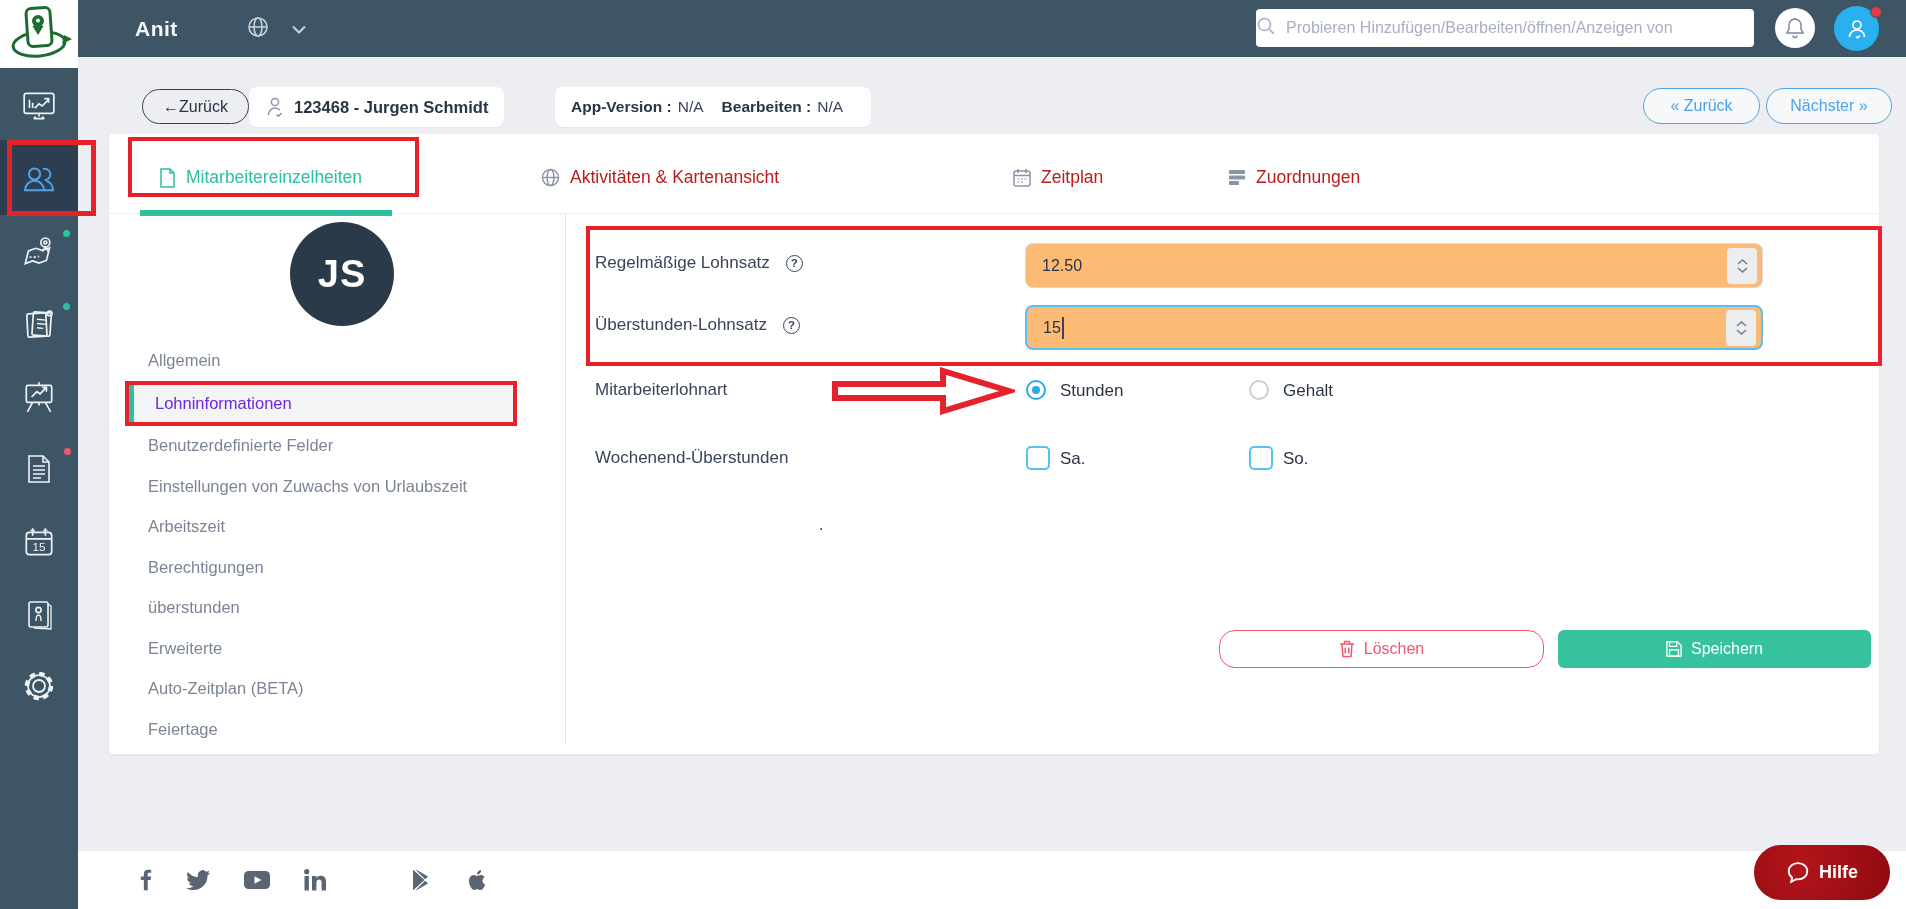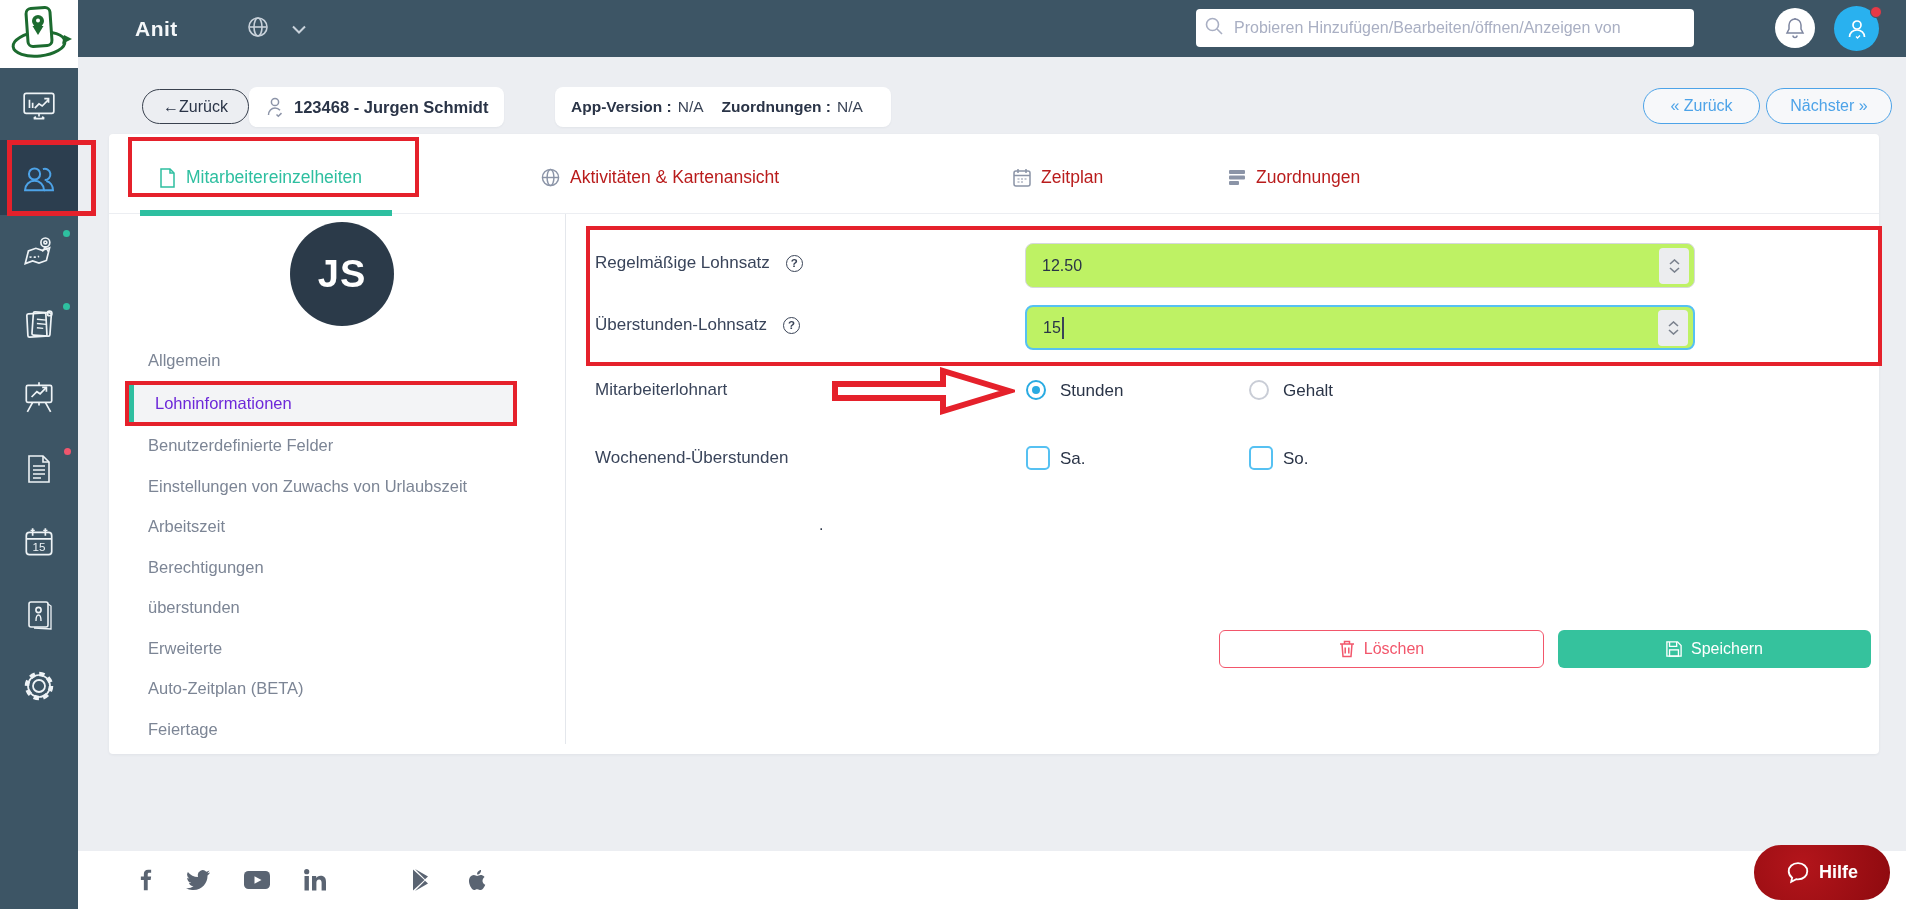--- a/index.html
+++ b/index.html
@@ -7,22 +7,22 @@
   *{box-sizing:border-box;}
   .app{position:relative;width:1906px;height:909px;}
 
   
   .topbar{position:absolute;left:0;top:0;width:1906px;height:57px;background:#3D5565;z-index:5;}
   .logo-box{position:absolute;left:0;top:0;width:78px;height:68px;background:#FFFFFF;z-index:8;
     display:flex;align-items:center;justify-content:center;}
   .brand{position:absolute;left:135px;top:0;height:57px;display:flex;align-items:center;
     color:#F4F7F9;font-size:21px;font-weight:700;letter-spacing:.5px;}
   .lang-wrap{position:absolute;left:246px;top:0;height:57px;display:flex;align-items:center;gap:22px;}
-  .search-wrap{position:absolute;left:1196px;top:9px;width:498px;height:38px;background:#fff;
-    border-radius:4px;display:flex;align-items:center;padding:0 8px;gap:8px;}
+  .search-wrap{position:absolute;left:1256px;top:9px;width:498px;height:38px;background:#fff;
+    border-radius:4px;display:flex;align-items:center;padding:0 0;gap:8px;}
   .search-wrap input{border:none;outline:none;flex:1;font-size:16px;color:#3A4457;
     font-family:"Liberation Sans",sans-serif;background:transparent;}
   .search-wrap input::placeholder{color:#A9AFC3;}
   .bell-circle{position:absolute;left:1775px;top:8px;width:40px;height:40px;border-radius:50%;
     background:#fff;display:flex;align-items:center;justify-content:center;}
   .avatar{position:absolute;left:1834px;top:6px;width:45px;height:45px;border-radius:50%;
     background:#29B1EF;display:flex;align-items:center;justify-content:center;}
   .avatar-dot{position:absolute;left:1870px;top:6px;width:12px;height:12px;border-radius:50%;
     background:#E63946;border:1px solid #3D5565;}
 
@@ -69,37 +69,37 @@
     color:#7C8595;cursor:pointer;}
   .menu-item.active{height:45px;margin-left:16px;width:392px;background:#F3F4F6;color:#6d28d9;
     border:4px solid #E5212B;position:relative;padding-left:26px;}
   .menu-item.active::before{content:"";position:absolute;left:0;top:0;bottom:0;width:5px;background:#2EBFA0;}
   .v-divider{position:absolute;left:456px;top:80px;width:1px;height:530px;background:#E4E7EC;}
 
   
   .f-label{position:absolute;font-size:17px;color:#39445A;display:flex;align-items:center;gap:16px;}
   .help{width:17px;height:17px;border:1.5px solid #3A4457;border-radius:50%;font-size:11.5px;
     color:#3A4457;display:inline-flex;align-items:center;justify-content:center;font-weight:700;}
-  .num-wrap{position:absolute;width:670px;height:45px;border:1px solid #D5D8DC;border-radius:8px;
-    background:#bef264;display:flex;align-items:center;}
+  .num-wrap{position:absolute;width:738px;height:45px;border:1px solid #D5D8DC;border-radius:8px;
+    background:#fdba74;display:flex;align-items:center;}
   .num-wrap.focused{border:2px solid #56C1F2;}
   .num-wrap input{border:none;outline:none;flex:1;font-size:16px;color:#2A3447;padding:0 0 0 16px;
     font-family:"Liberation Sans",sans-serif;background:transparent;}
   .caret{width:1.5px;height:22px;background:#3A4457;margin-left:-1px;}
   .spinner{width:30px;height:36px;background:#ECEDEF;border-radius:4px;margin-right:5px;
     display:flex;flex-direction:column;align-items:center;justify-content:center;gap:2px;cursor:pointer;}
   .radio{width:20px;height:20px;border-radius:50%;border:2px solid #C9CDD6;background:#fff;
     display:inline-flex;align-items:center;justify-content:center;cursor:pointer;}
   .radio.checked{border-color:#29ABE2;}
   .radio.checked::after{content:"";width:8px;height:8px;border-radius:50%;background:#29ABE2;}
   .checkbox{width:24px;height:24px;border:2px solid #56C1F2;border-radius:5px;background:#fff;cursor:pointer;}
   .opt-label{position:absolute;font-size:17px;color:#2A3447;}
   .stray{position:absolute;left:710px;top:382px;font-size:16px;color:#2A3447;}
   .btn-delete{position:absolute;left:1110px;top:496px;width:325px;height:38px;background:#fff;
-    border:1.5px solid #F2566B;border-radius:6px;color:#F2566B;font-size:16px;display:flex;
+    border:1.5px solid #F2566B;border-radius:16px;color:#F2566B;font-size:16px;display:flex;
     align-items:center;justify-content:center;gap:9px;cursor:pointer;}
   .btn-save{position:absolute;left:1449px;top:496px;width:313px;height:38px;background:#35C29D;
     border:none;border-radius:6px;color:#fff;font-size:16px;display:flex;align-items:center;
     justify-content:center;gap:9px;cursor:pointer;}
 
   
   .anno{position:absolute;border:4px solid #E5212B;pointer-events:none;z-index:20;}
   .anno-sidebar{left:7px;top:140px;width:89px;height:76px;border-width:5px;}
   .anno-tab{left:128px;top:137px;width:291px;height:60px;}
   .anno-arrow{position:absolute;left:831px;top:367px;z-index:20;pointer-events:none;}
@@ -266,21 +266,21 @@
       <circle cx="10" cy="6" r="3.6"></circle>
         <path d="M3.5 19c0-4 2.9-7 6.5-7 2 0 3.8.9 5 2.3"></path>
       <path d="M11.5 18.5l1.8 1.8 3.2-3.2"></path>
     </svg>
     <span class="t">123468 - Jurgen Schmidt</span>
   </div>
 
   <div class="chip chip-ver">
     <span class="b">App-Version :</span>
     <span class="v">N/A</span>
-    <span class="b">Zuordnungen :</span>
+    <span class="b">Bearbeiten :</span>
     <span class="v">N/A</span>
   </div>
 
   <button class="btn-blue btn-prev">« Zurück</button>
   <button class="btn-blue btn-next">Nächster »</button>
 
   <div class="card">
 
     <div class="tabs-row">
       <div class="tab active" style="left:50px">

